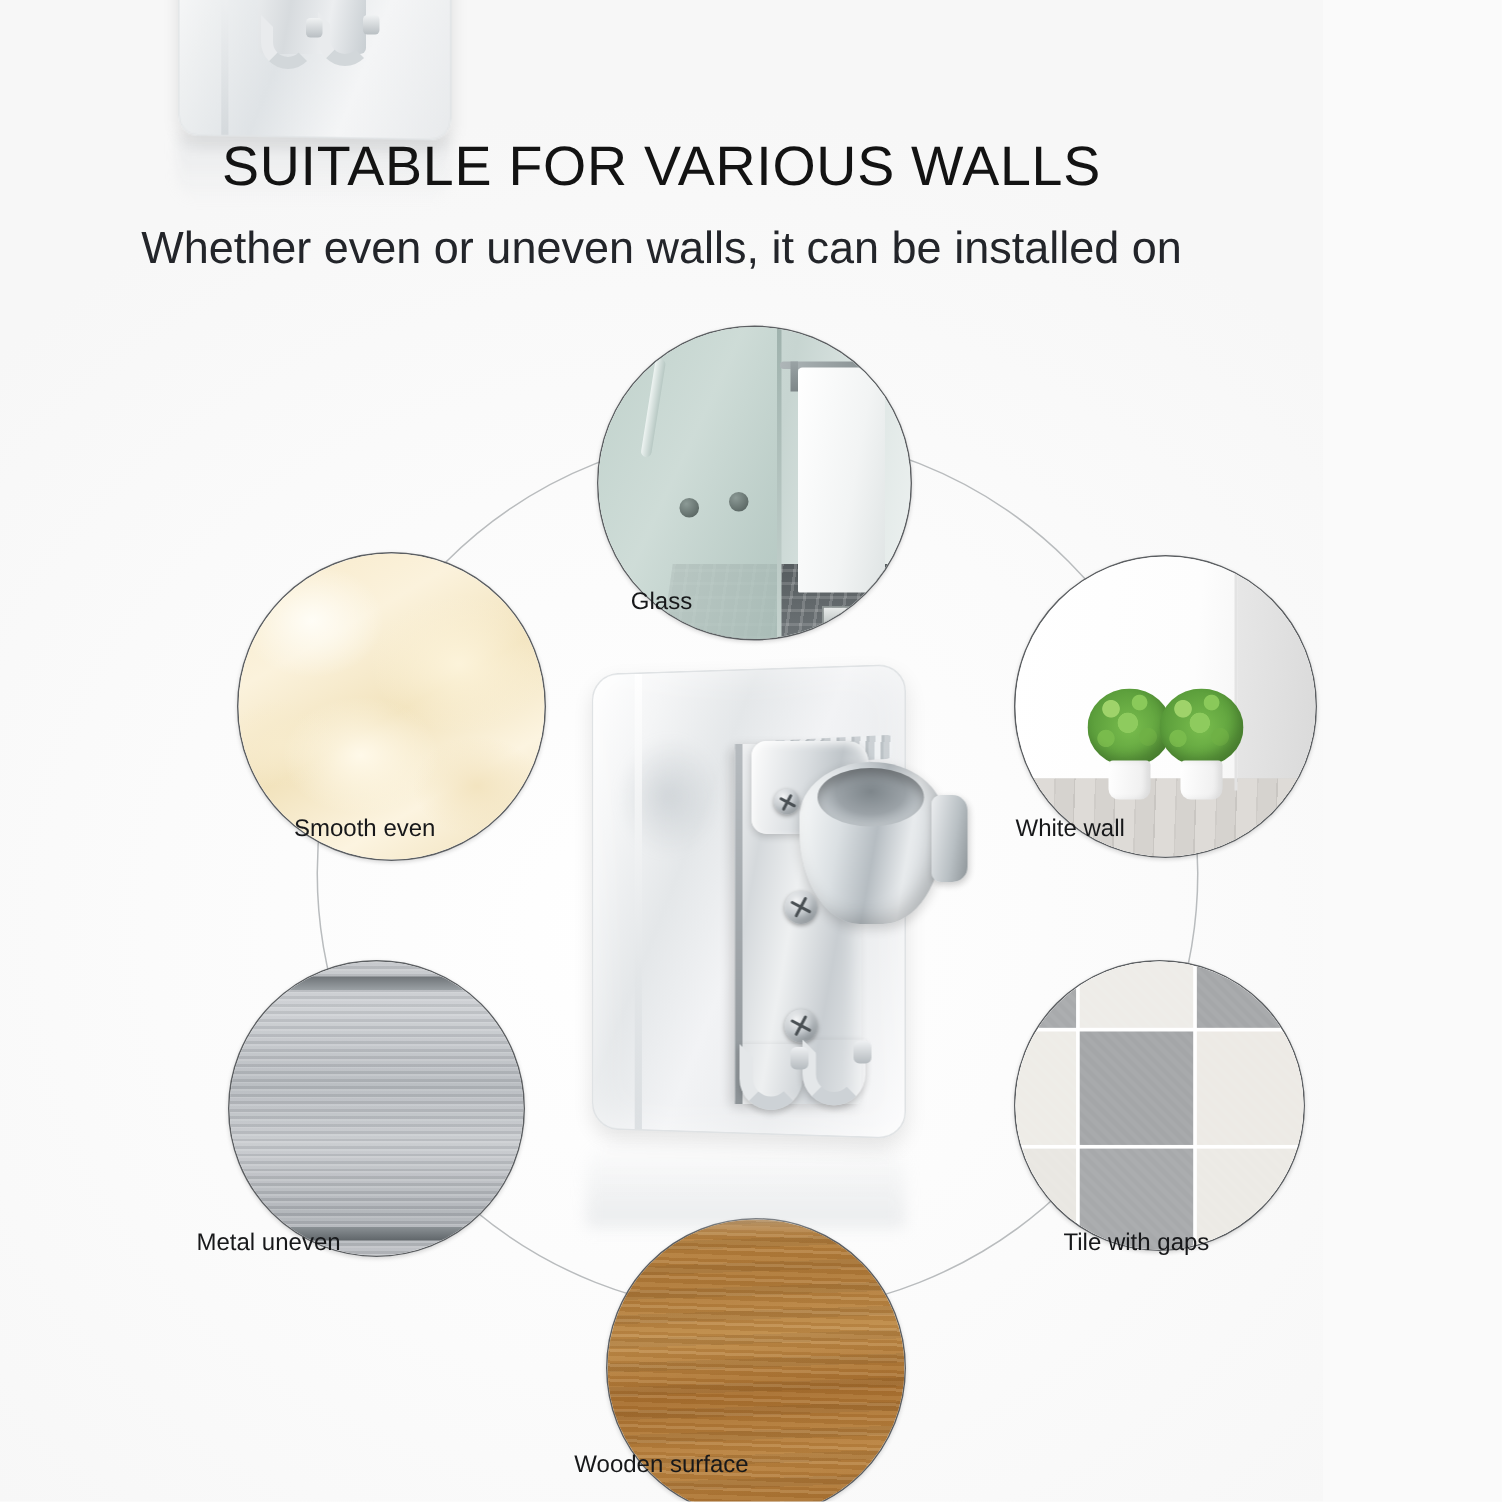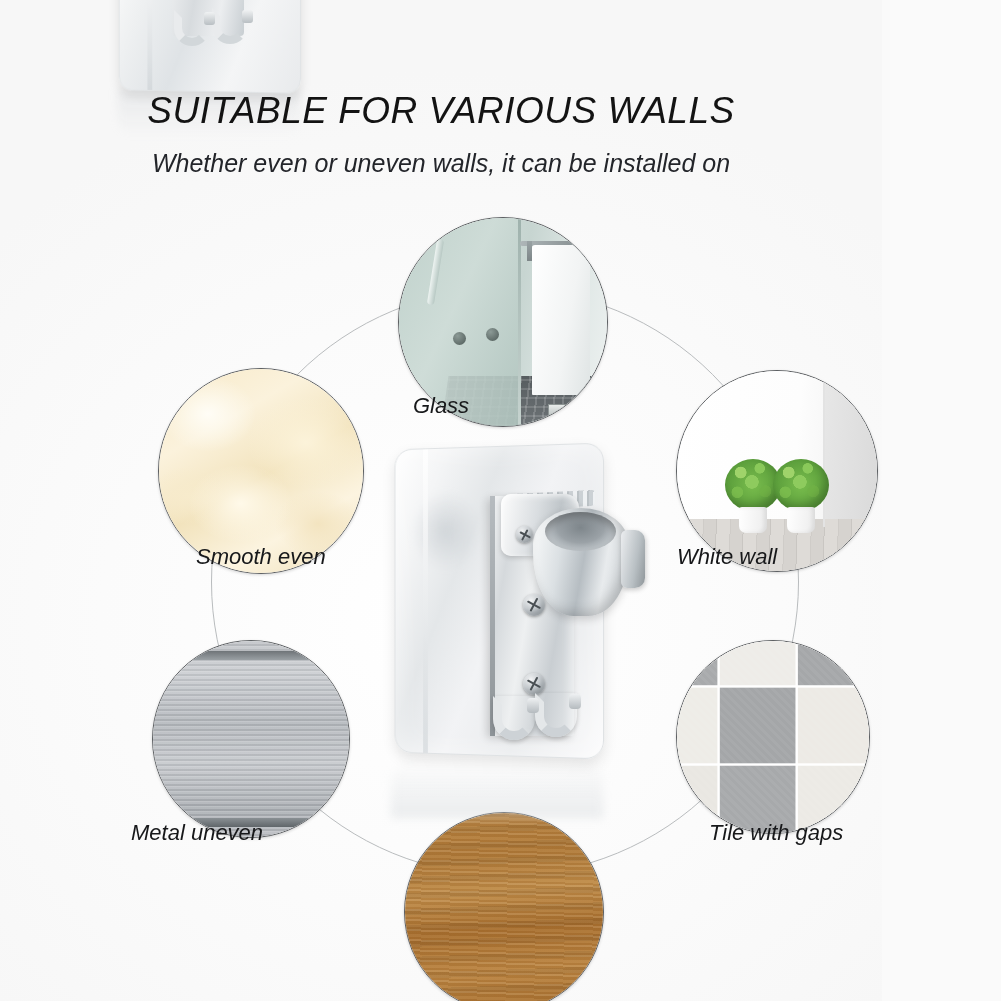--- a/index.html
+++ b/index.html
@@ -11,37 +11,36 @@
     overflow:hidden;
     position:relative;
   }
 
   
   #canvas{
     position:absolute; inset:0;
     width:882px; height:1001px;
     background:
       radial-gradient(ellipse 70% 55% at 50% 62%, #ffffff 0%, #fbfbfb 55%, #f7f7f7 100%);
-    font-style: italic;
   }
 
   
   .headline{
     position:absolute; left:0; right:0; top:92px;
     text-align:center;
     font-size:37px; line-height:1.05;
     letter-spacing:.5px;
     color:#131313;
     font-weight:400;
     white-space:nowrap;
   }
   .subline{
     position:absolute; left:0; right:0; top:148px;
     text-align:center;
-    font-size:25px; line-height:1.2;
+    font-size:30px; line-height:1.2;
     color:#23252a;
     font-weight:400;
     white-space:nowrap;
   }
 
   
   .ring{
     position:absolute;
     left:211px; top:288px;
     width:588px; height:588px;
@@ -226,21 +225,21 @@
       radial-gradient(ellipse 44% 34% at 72% 36%,#fcf3da 0%,transparent 66%),
       radial-gradient(ellipse 40% 30% at 40% 66%,#fff9e9 0%,transparent 64%),
       radial-gradient(ellipse 34% 26% at 78% 76%,#f3e4c0 0%,transparent 62%),
       radial-gradient(ellipse 30% 24% at 14% 62%,#f7ebcc 0%,transparent 60%),
       linear-gradient(150deg,#f7e9c8 0%,#fbf2dc 28%,#f2e3bd 52%,#fcf4e0 74%,#efdfb7 100%);
   }
 
   
   .label{
     position:absolute;
-    font-size:22px;
+    font-size:16px;
     color:#17181a;
     white-space:nowrap;
     font-weight:400;
   }
   .lb-glass  { left:0; right:0; top:393px; text-align:center; }
   .lb-white  { left:677px; top:544px; }
   .lb-tilegap{ left:709px; top:820px; }
   .lb-wood   { left:0; right:0; top:968px; text-align:center; }
   .lb-metal  { left:131px; top:820px; }
   .lb-smooth { left:196px; top:544px; }
@@ -521,16 +520,17 @@
     <div class="screw sc3"></div>
     <div class="hook hk1"></div>
     <div class="hook hk2"></div>
     <div class="hook-tip ht1"></div>
     <div class="hook-tip ht2"></div>
   </div>
 
   <div class="label lb-glass">Glass</div>
   <div class="label lb-white">White wall</div>
   <div class="label lb-tilegap">Tile with gaps</div>
+  <div class="label lb-wood">Wooden surface</div>
   <div class="label lb-metal">Metal uneven</div>
   <div class="label lb-smooth">Smooth even</div>
 
 </div>
 
 </body></html>

